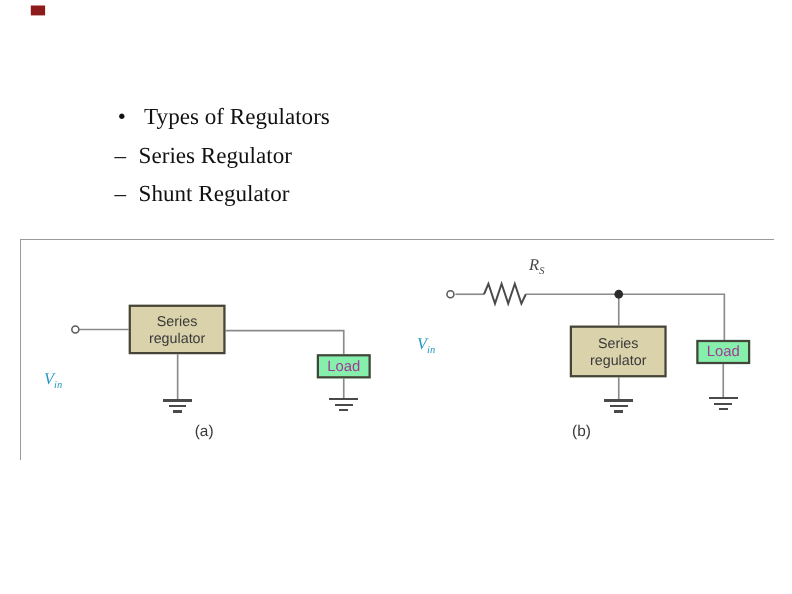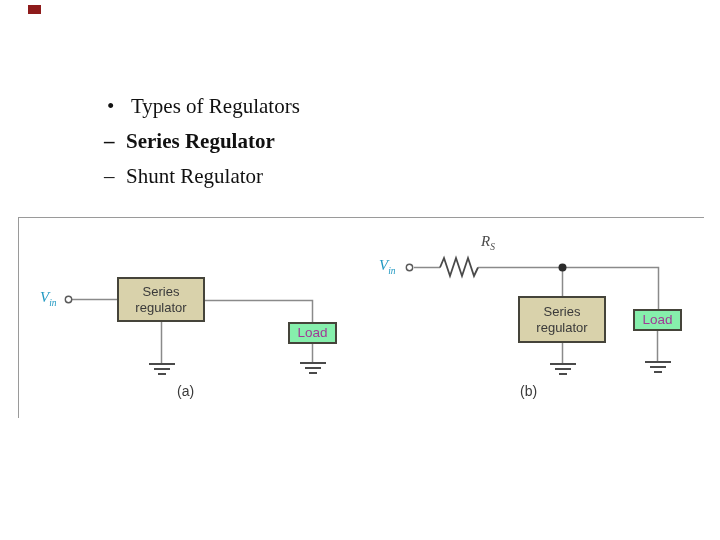--- a/index.html
+++ b/index.html
@@ -10,42 +10,42 @@
   }
   
   .corner-mark{position:absolute;left:28px;top:5px;width:13px;height:9px;background:#8e1b1b;}
 
   
   .bullets{position:absolute;left:0;top:0;color:#111;font-family:"Liberation Serif",serif;font-size:21px;}
   .b-line{position:absolute;white-space:nowrap;line-height:1;}
   .b-line .glyph{display:inline-block;}
   .line1{left:71px;top:96px;margin-left:36px;}
   .line1 .glyph{width:24px;}
-  .line2{left:104px;top:131px;font-weight:bold;}
+  .line2{left:104px;top:131px;}
   .line3{left:104px;top:166px;}
   .line2 .glyph,.line3 .glyph{width:22px;}
 
   
   svg.fig{position:absolute;left:0;top:0;width:720px;height:540px;}
 
   
   .cbox{
     position:absolute;box-sizing:border-box;border:2px solid #45443a;
     display:flex;flex-direction:column;justify-content:center;align-items:center;
     text-align:center;line-height:1.22;
   }
   .reg-box{background:#d9d2ab;color:#3a3a3a;font-size:13px;}
   .series-box{left:117px;top:277px;width:88px;height:45px;}
   .shunt-box{left:518px;top:296px;width:88px;height:47px;}
   .load-box{background:#86efac;color:#a03a96;font-size:13.5px;}
   .load-a{left:288px;top:322px;width:49px;height:22px;}
   .load-b{left:633px;top:309px;width:49px;height:22px;}
 
   
-  .vin{position:absolute;color:#2199c2;font-family:"Liberation Serif",serif;font-style:italic;font-size:15px;line-height:1;white-space:nowrap;}
+  .vin{position:absolute;color:#2199c2;font-family:"Liberation Serif",serif;font-style:italic;font-size:15px;line-height:1;white-space:nowrap;margin-top:48px;}
   .vin sub,.rs sub{font-size:9.5px;line-height:0;}
   .vin-a{left:40px;top:290px;}
   .vin-b{left:379px;top:258px;}
   .rs{position:absolute;color:#4a4a4a;font-family:"Liberation Serif",serif;font-style:italic;font-size:15px;line-height:1;white-space:nowrap;margin-left:32px;}
   .rs-label{left:449px;top:234px;}
   .caption{position:absolute;color:#3a3a3a;font-size:14px;line-height:1;}
   .cap-a{left:177px;top:384px;}
   .cap-b{left:520px;top:384px;}
 </style>
 </head>

